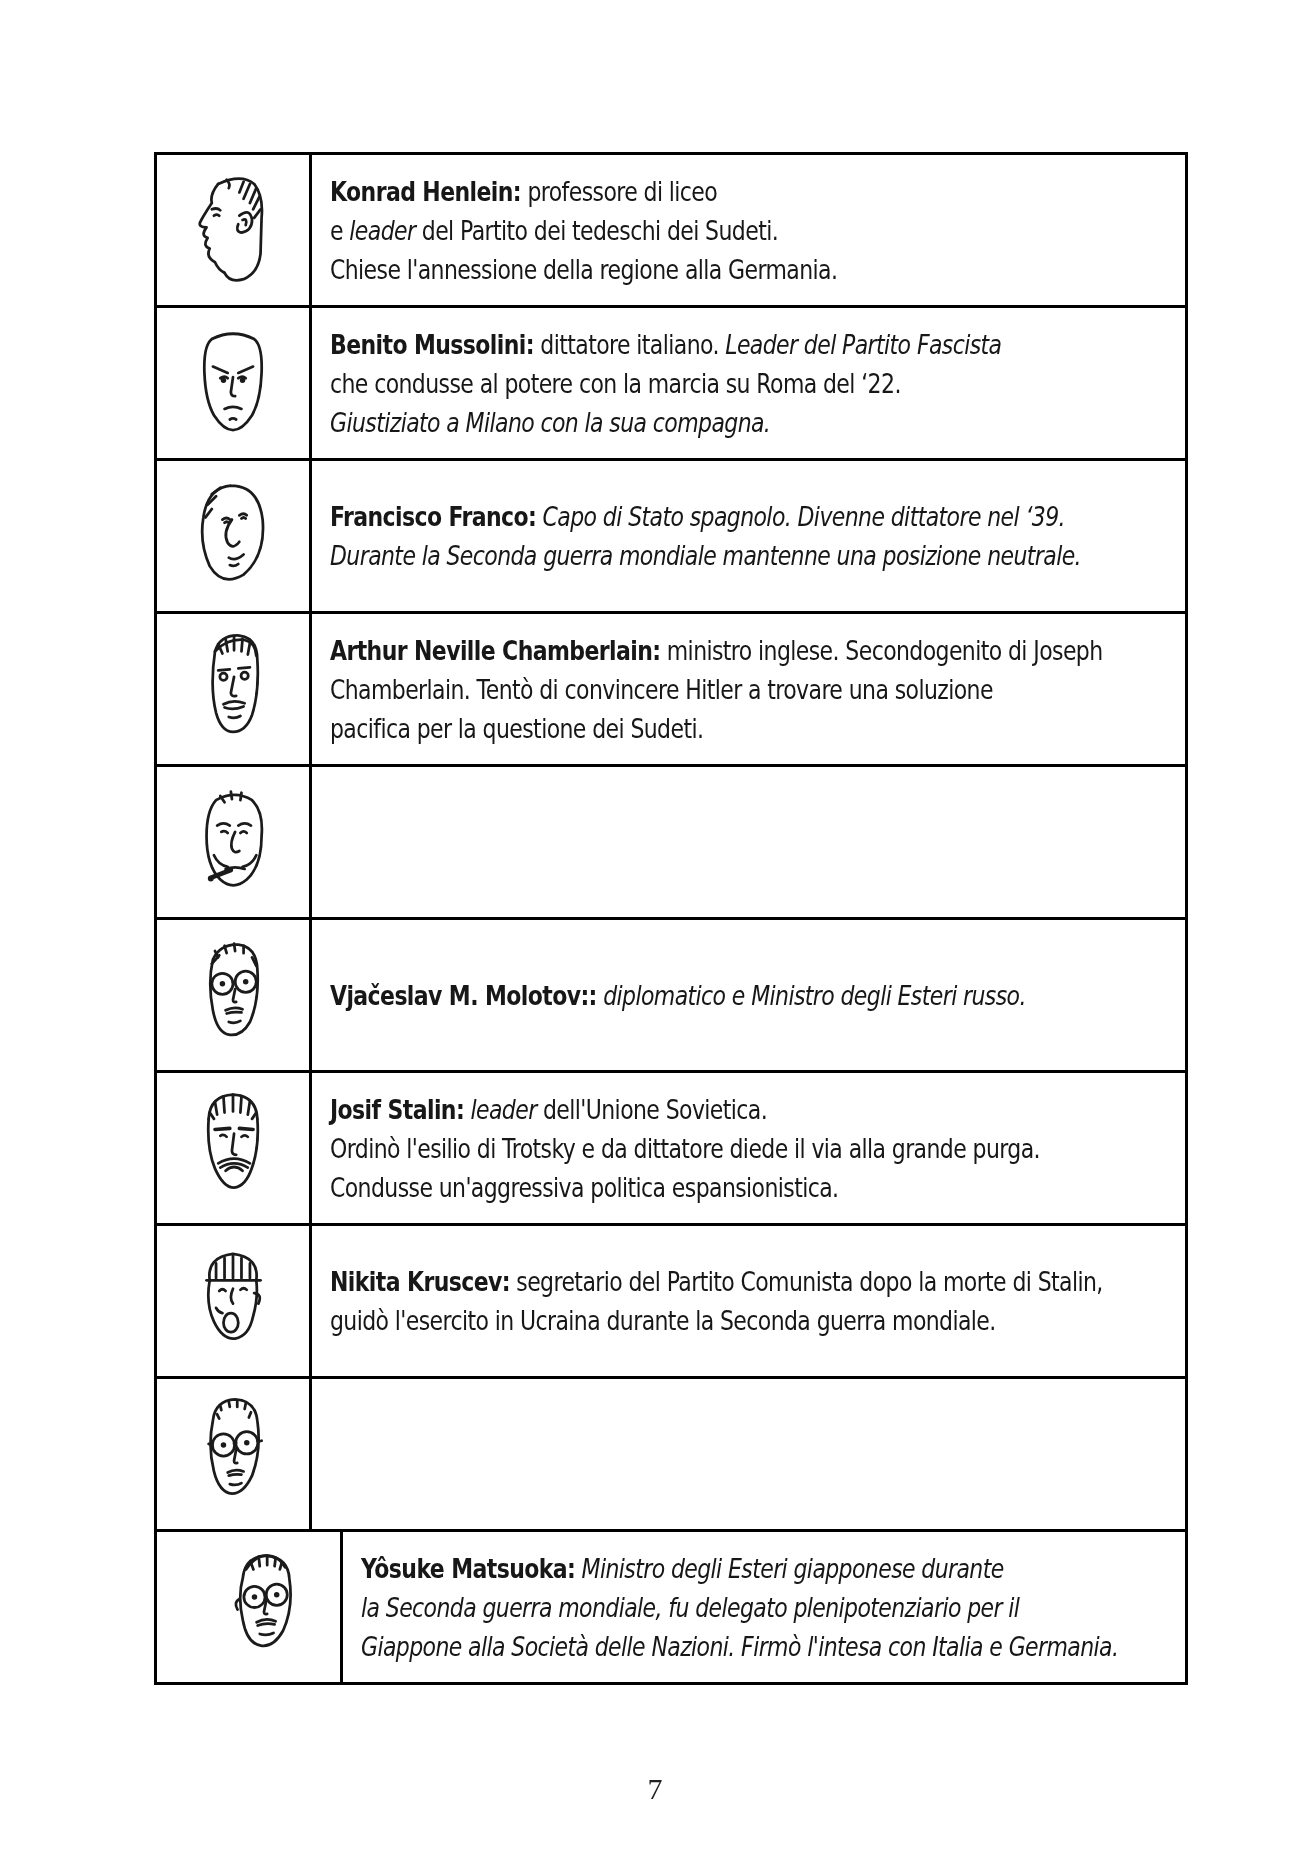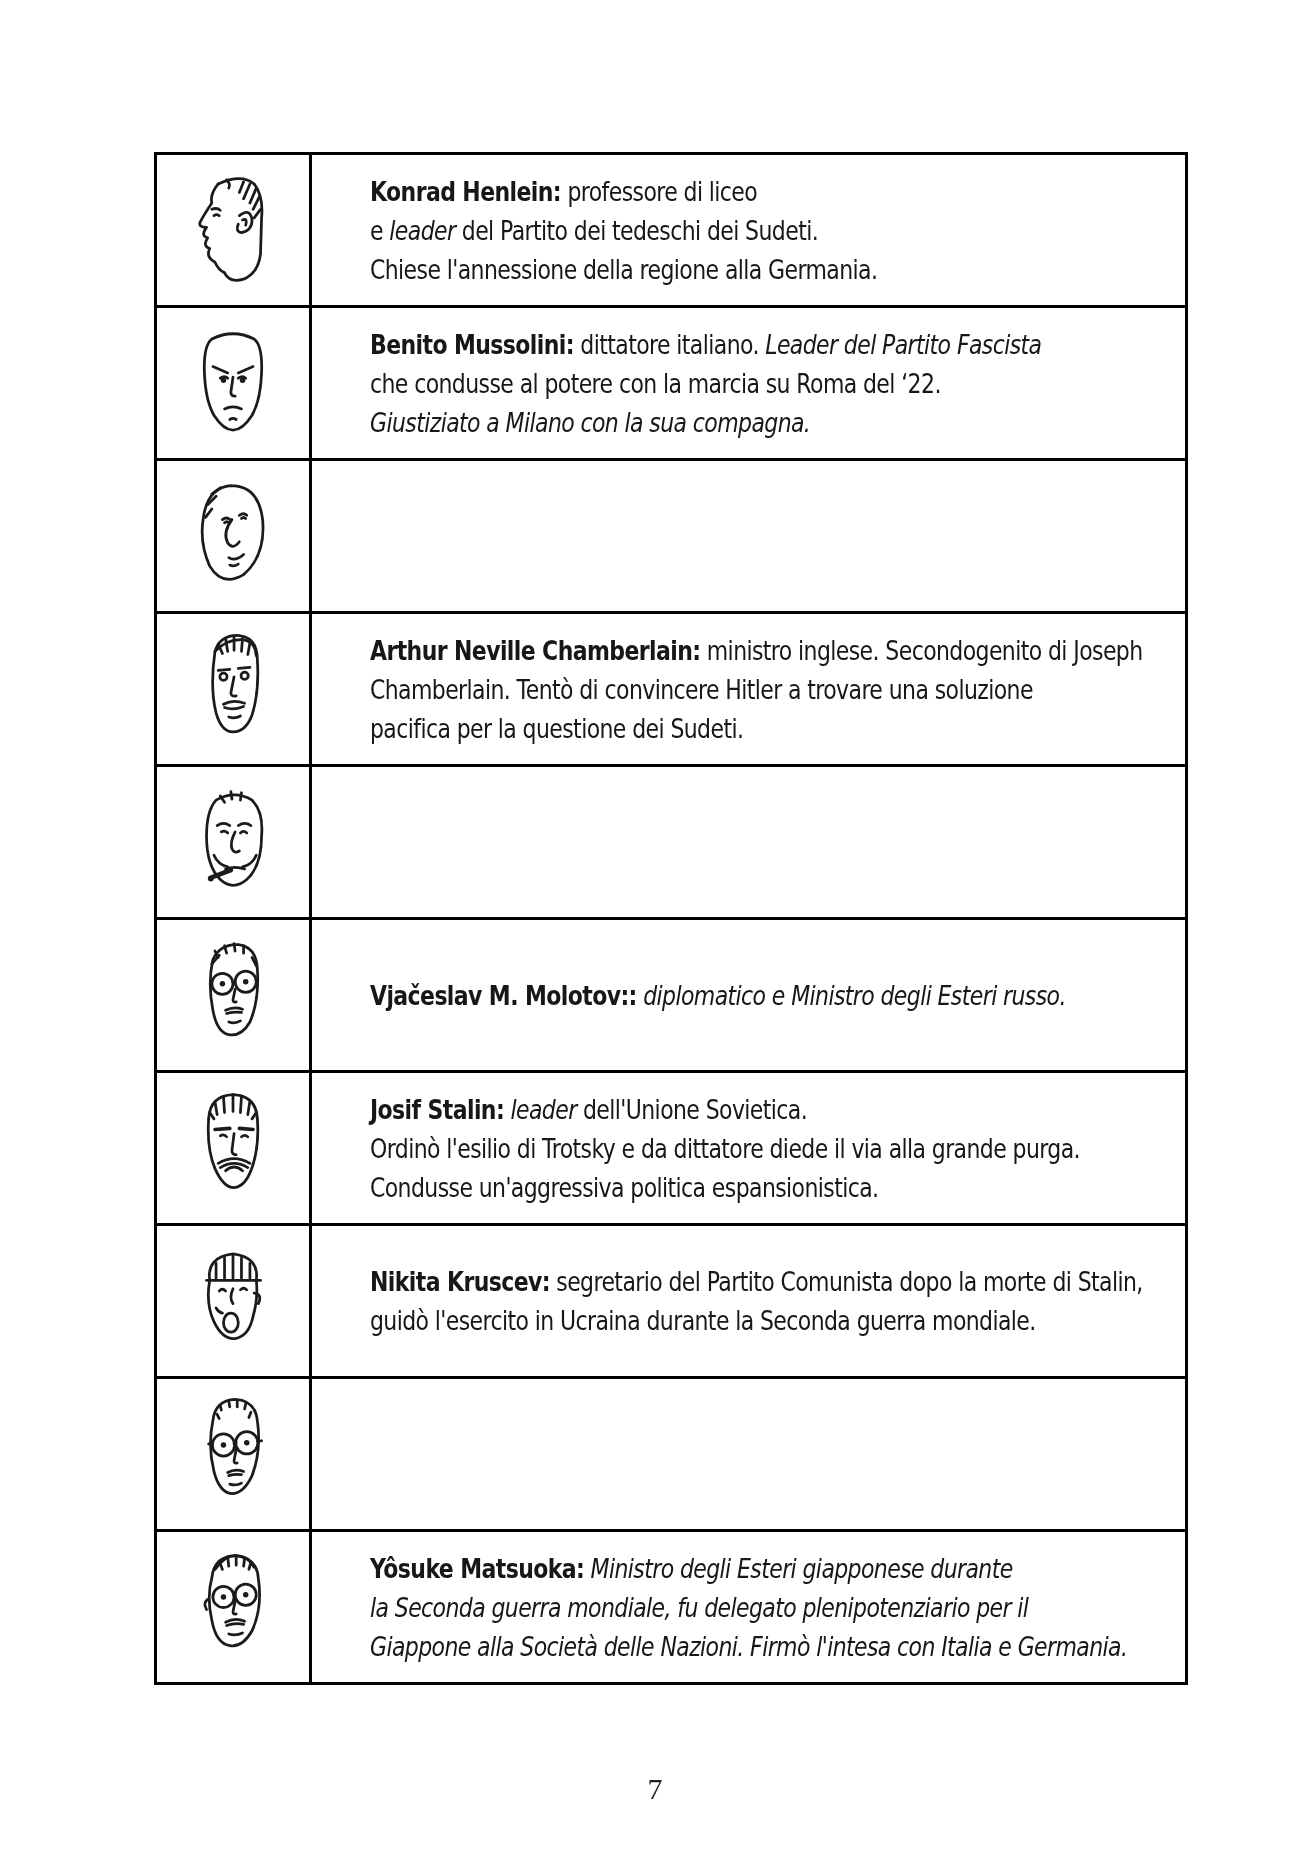--- a/index.html
+++ b/index.html
@@ -17,40 +17,39 @@
     width:1034px;
     border:3px solid #000;
     box-sizing:border-box;
     background:#fff;
   }
   .row{
     display:flex;
     height:150px;
     border-bottom:3px solid #000;
   }
-  .row:last-child{border-bottom:none;}
+  .row:last-child{border-bottom:none;padding-left:31px;}
   .portrait-cell{
     width:155px;
     flex:0 0 155px;
     border-right:3px solid #000;
     display:flex;
     align-items:center;
     justify-content:center;
     box-sizing:border-box;
   }
   .portrait-cell svg{display:block;}
   .s{fill:none;stroke:#1b1b1b;stroke-width:2.6;stroke-linecap:round;stroke-linejoin:round;}
   .text-cell{
     flex:1 1 auto;
     display:flex;
     flex-direction:column;
     justify-content:center;
     padding:0 14px 0 18px;
     overflow:hidden;
-    margin-left:40px;
   }
   .line{
     font-size:22px;
     line-height:39px;
     white-space:nowrap;
     letter-spacing:-0.6px;
     transform:scaleY(1.22);
     transform-origin:0 50%;
   }
   .b{font-weight:bold;}
@@ -112,20 +111,24 @@
         <div class="portrait-cell">
           <svg width="106" height="127" viewBox="0 0 100 120" xmlns="http://www.w3.org/2000/svg">
             <path class="s" d="M48 12 Q74 12 78 44 Q81 78 60 96 Q40 108 28 88 Q18 66 22 42 Q26 14 48 12"></path>
             <path class="s" d="M30 20 L38 14 M26 30 L34 22 M24 42 L30 34"></path>
             <path class="s" d="M40 44 Q44 41 47 44 M56 40 Q60 37 63 40"></path>
             <path class="s" d="M42 47 Q44 45 46 47 M58 43 Q60 41 62 43"></path>
             <path class="s" d="M49 44 Q40 56 45 66 Q50 73 56 65"></path>
             <path class="s" d="M46 80 Q52 84 60 77"></path>
             <path class="s" d="M47 87 Q51 89 55 86"></path>
           </svg>
+        </div>
+        <div class="text-cell">
+          <div class="line"><span class="b">Francisco Franco:</span><span> </span><span class="i">Capo di Stato spagnolo. Divenne dittatore nel ‘39.</span></div>
+          <div class="line"><span class="i">Durante la Seconda guerra mondiale mantenne una posizione neutrale.</span></div>
         </div>
       </div>
       <div class="row">
         <div class="portrait-cell">
           <svg width="106" height="127" viewBox="0 0 100 120" xmlns="http://www.w3.org/2000/svg">
             <path class="s" d="M33 24 Q38 8 56 9 Q73 11 73 32 Q75 62 68 84 Q62 100 50 100 Q39 100 34 82 Q28 58 33 24"></path>
             <path class="s" d="M33 24 Q44 12 60 13 Q71 15 72 28"></path>
             <path class="s" d="M36 17 L40 26 M43 12 L45 24 M51 10 L51 23 M59 12 L58 24 M66 16 L64 27"></path>
             <path class="s" d="M36 42 L47 41 M55 40 L66 39"></path>
             <circle class="s" cx="41" cy="48" r="3.4"></circle>

